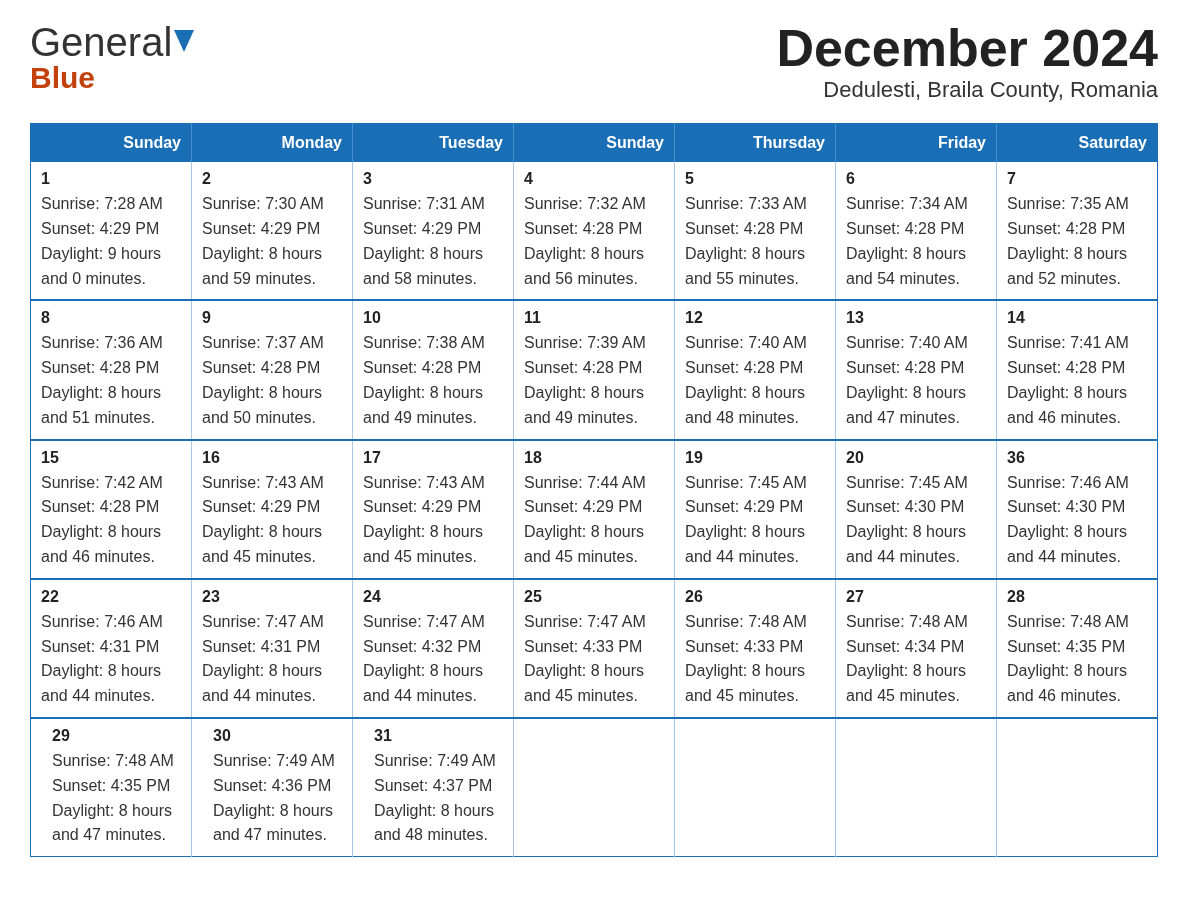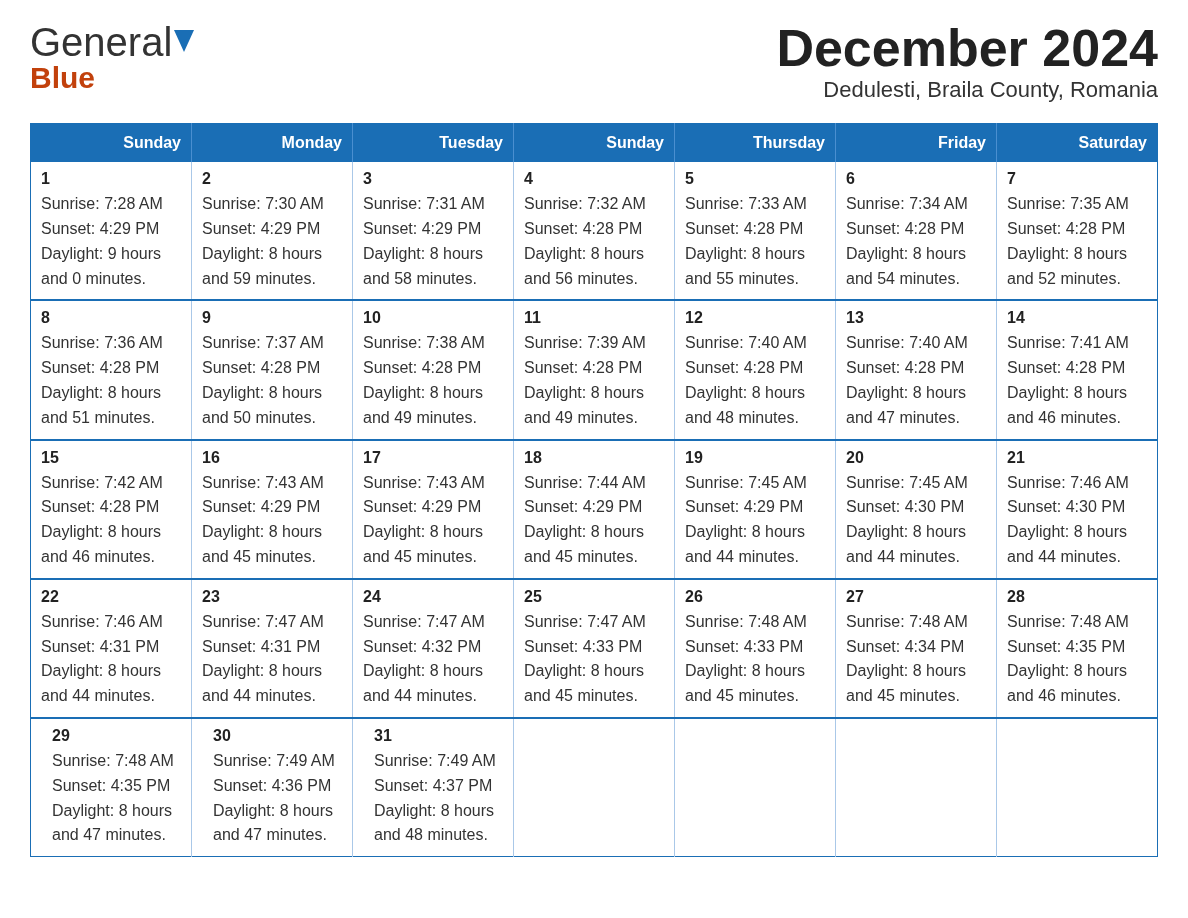--- a/index.html
+++ b/index.html
@@ -296,21 +296,21 @@
         <td>
         <span class="day-number">20</span>
         <div class="day-info">
           Sunrise: 7:45 AM<br>
           Sunset: 4:30 PM<br>
           Daylight: 8 hours<br>
           and 44 minutes.
         </div>
       </td>
         <td>
-        <span class="day-number">21</span>
+        <span class="day-number">36</span>
         <div class="day-info">
           Sunrise: 7:46 AM<br>
           Sunset: 4:30 PM<br>
           Daylight: 8 hours<br>
           and 44 minutes.
         </div>
       </td>
       </tr>
       <tr>
         <td>

